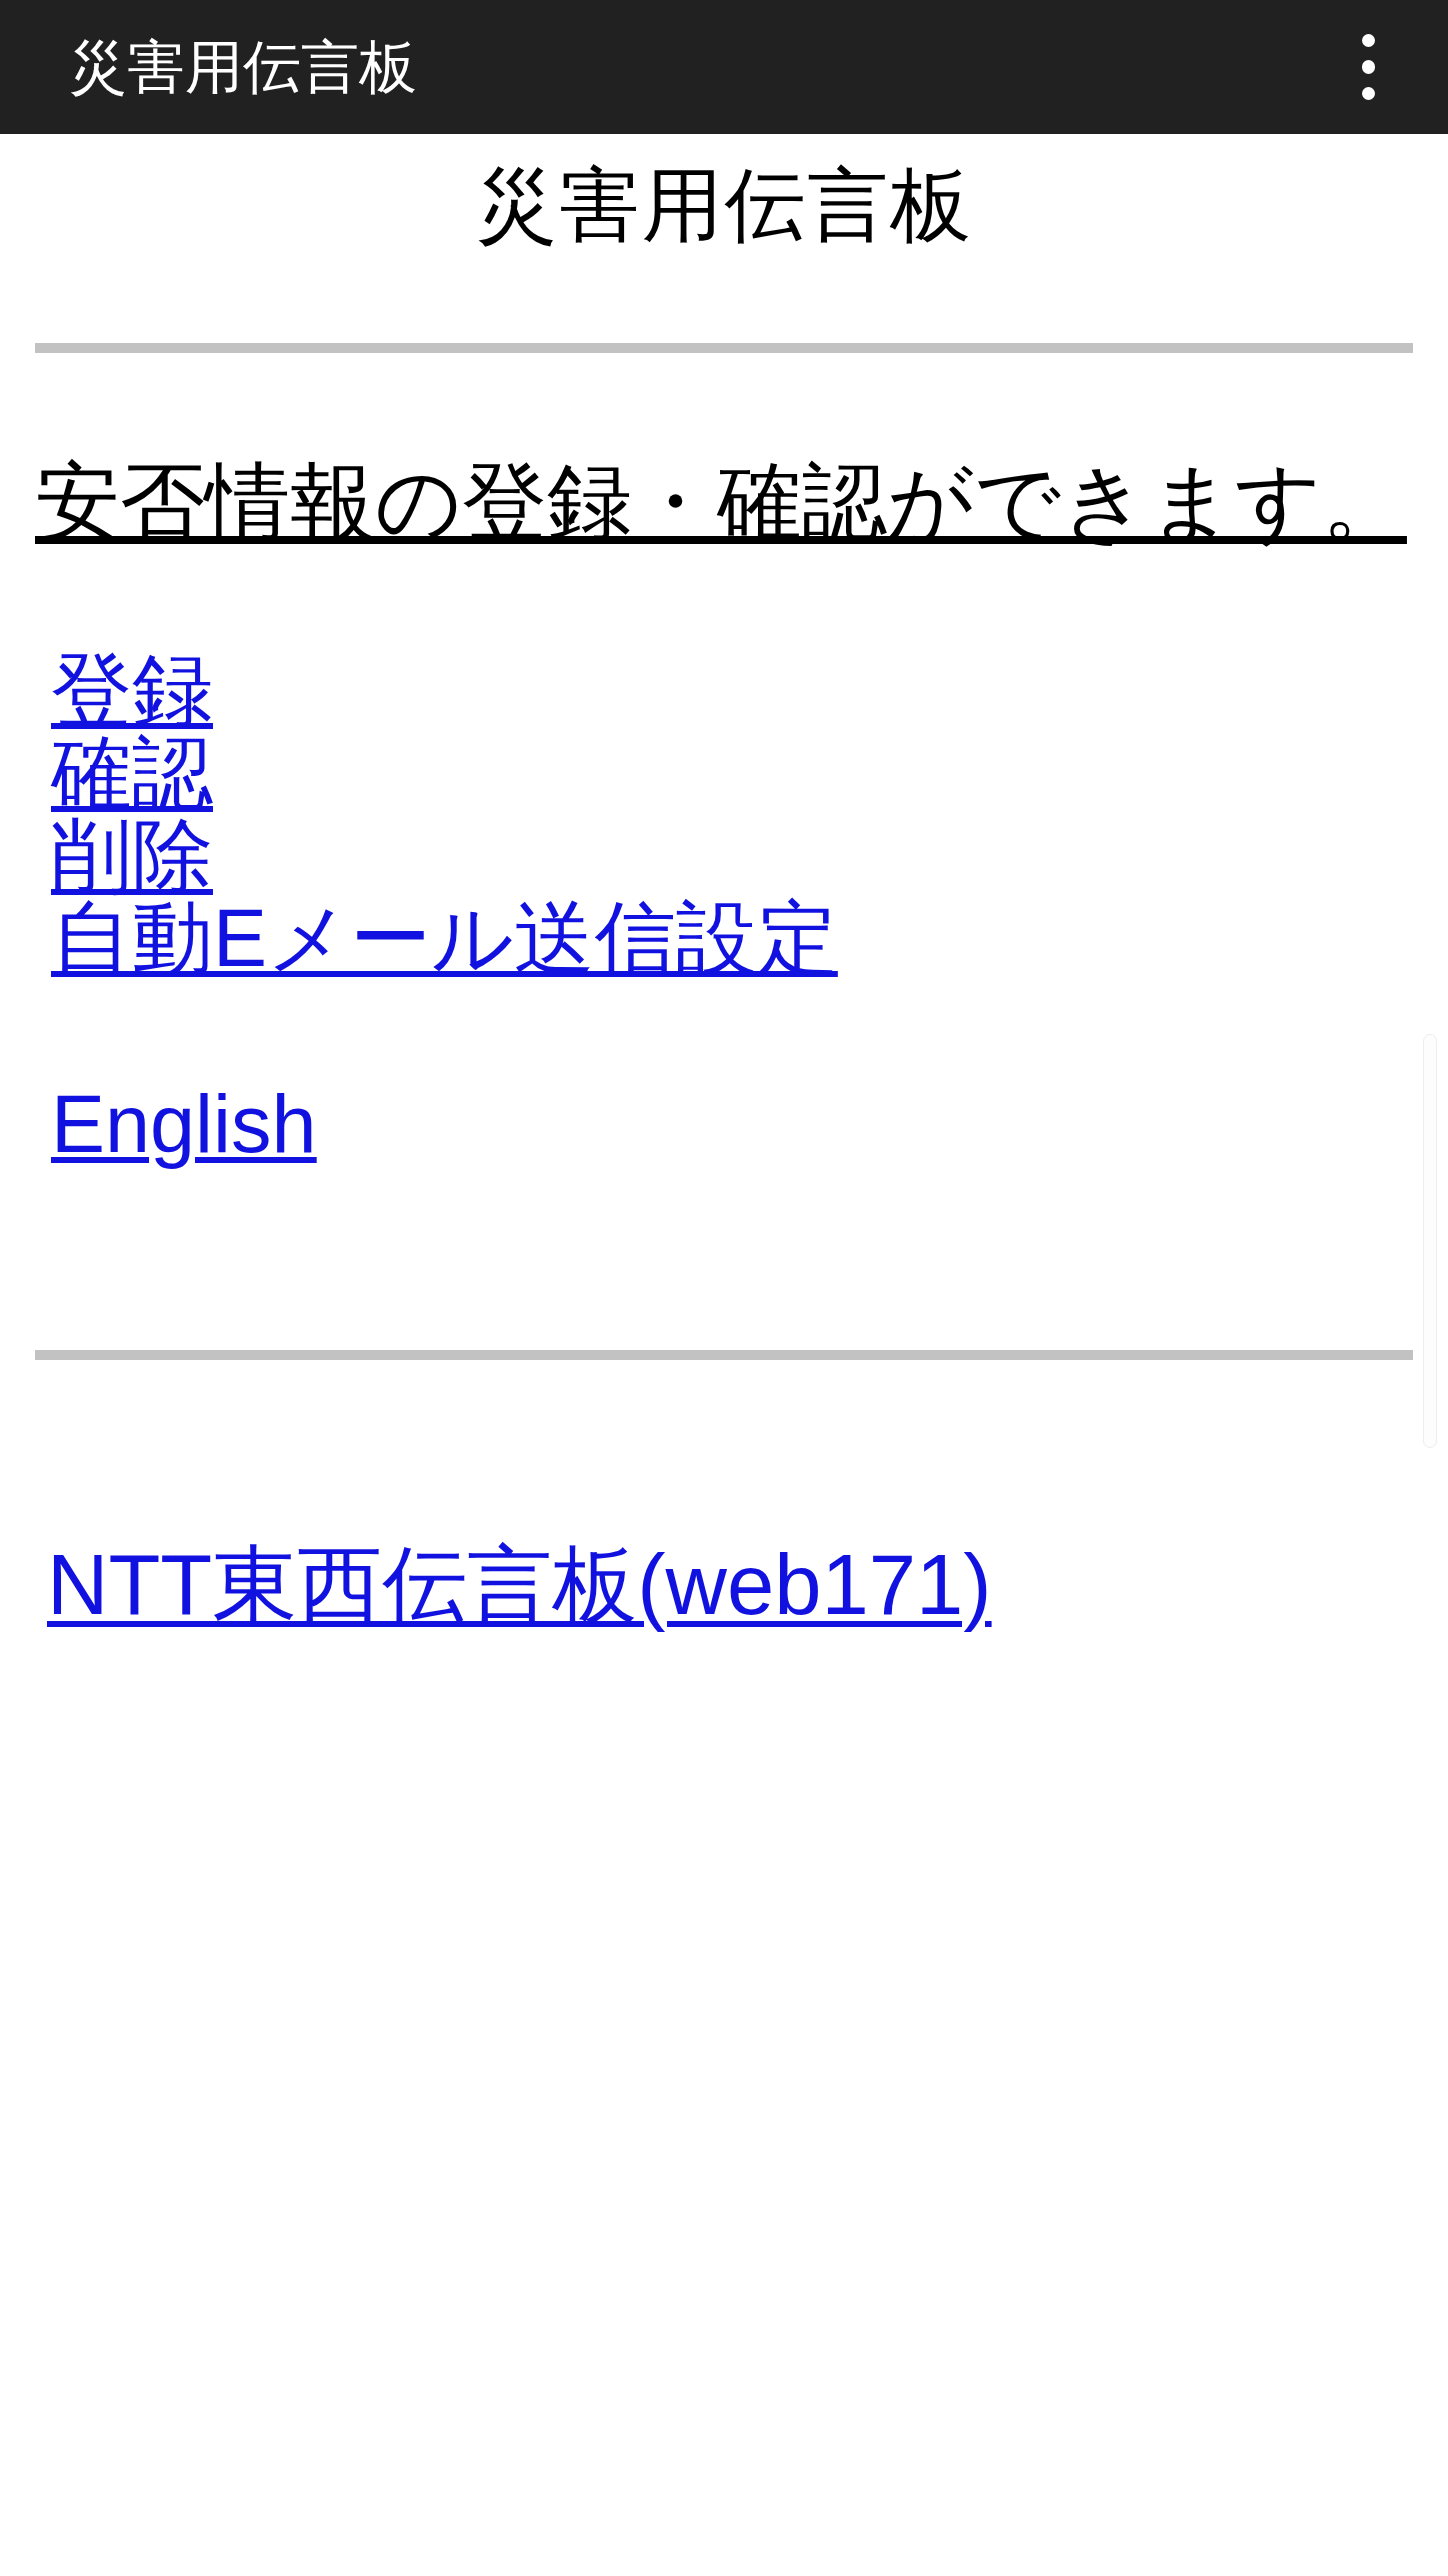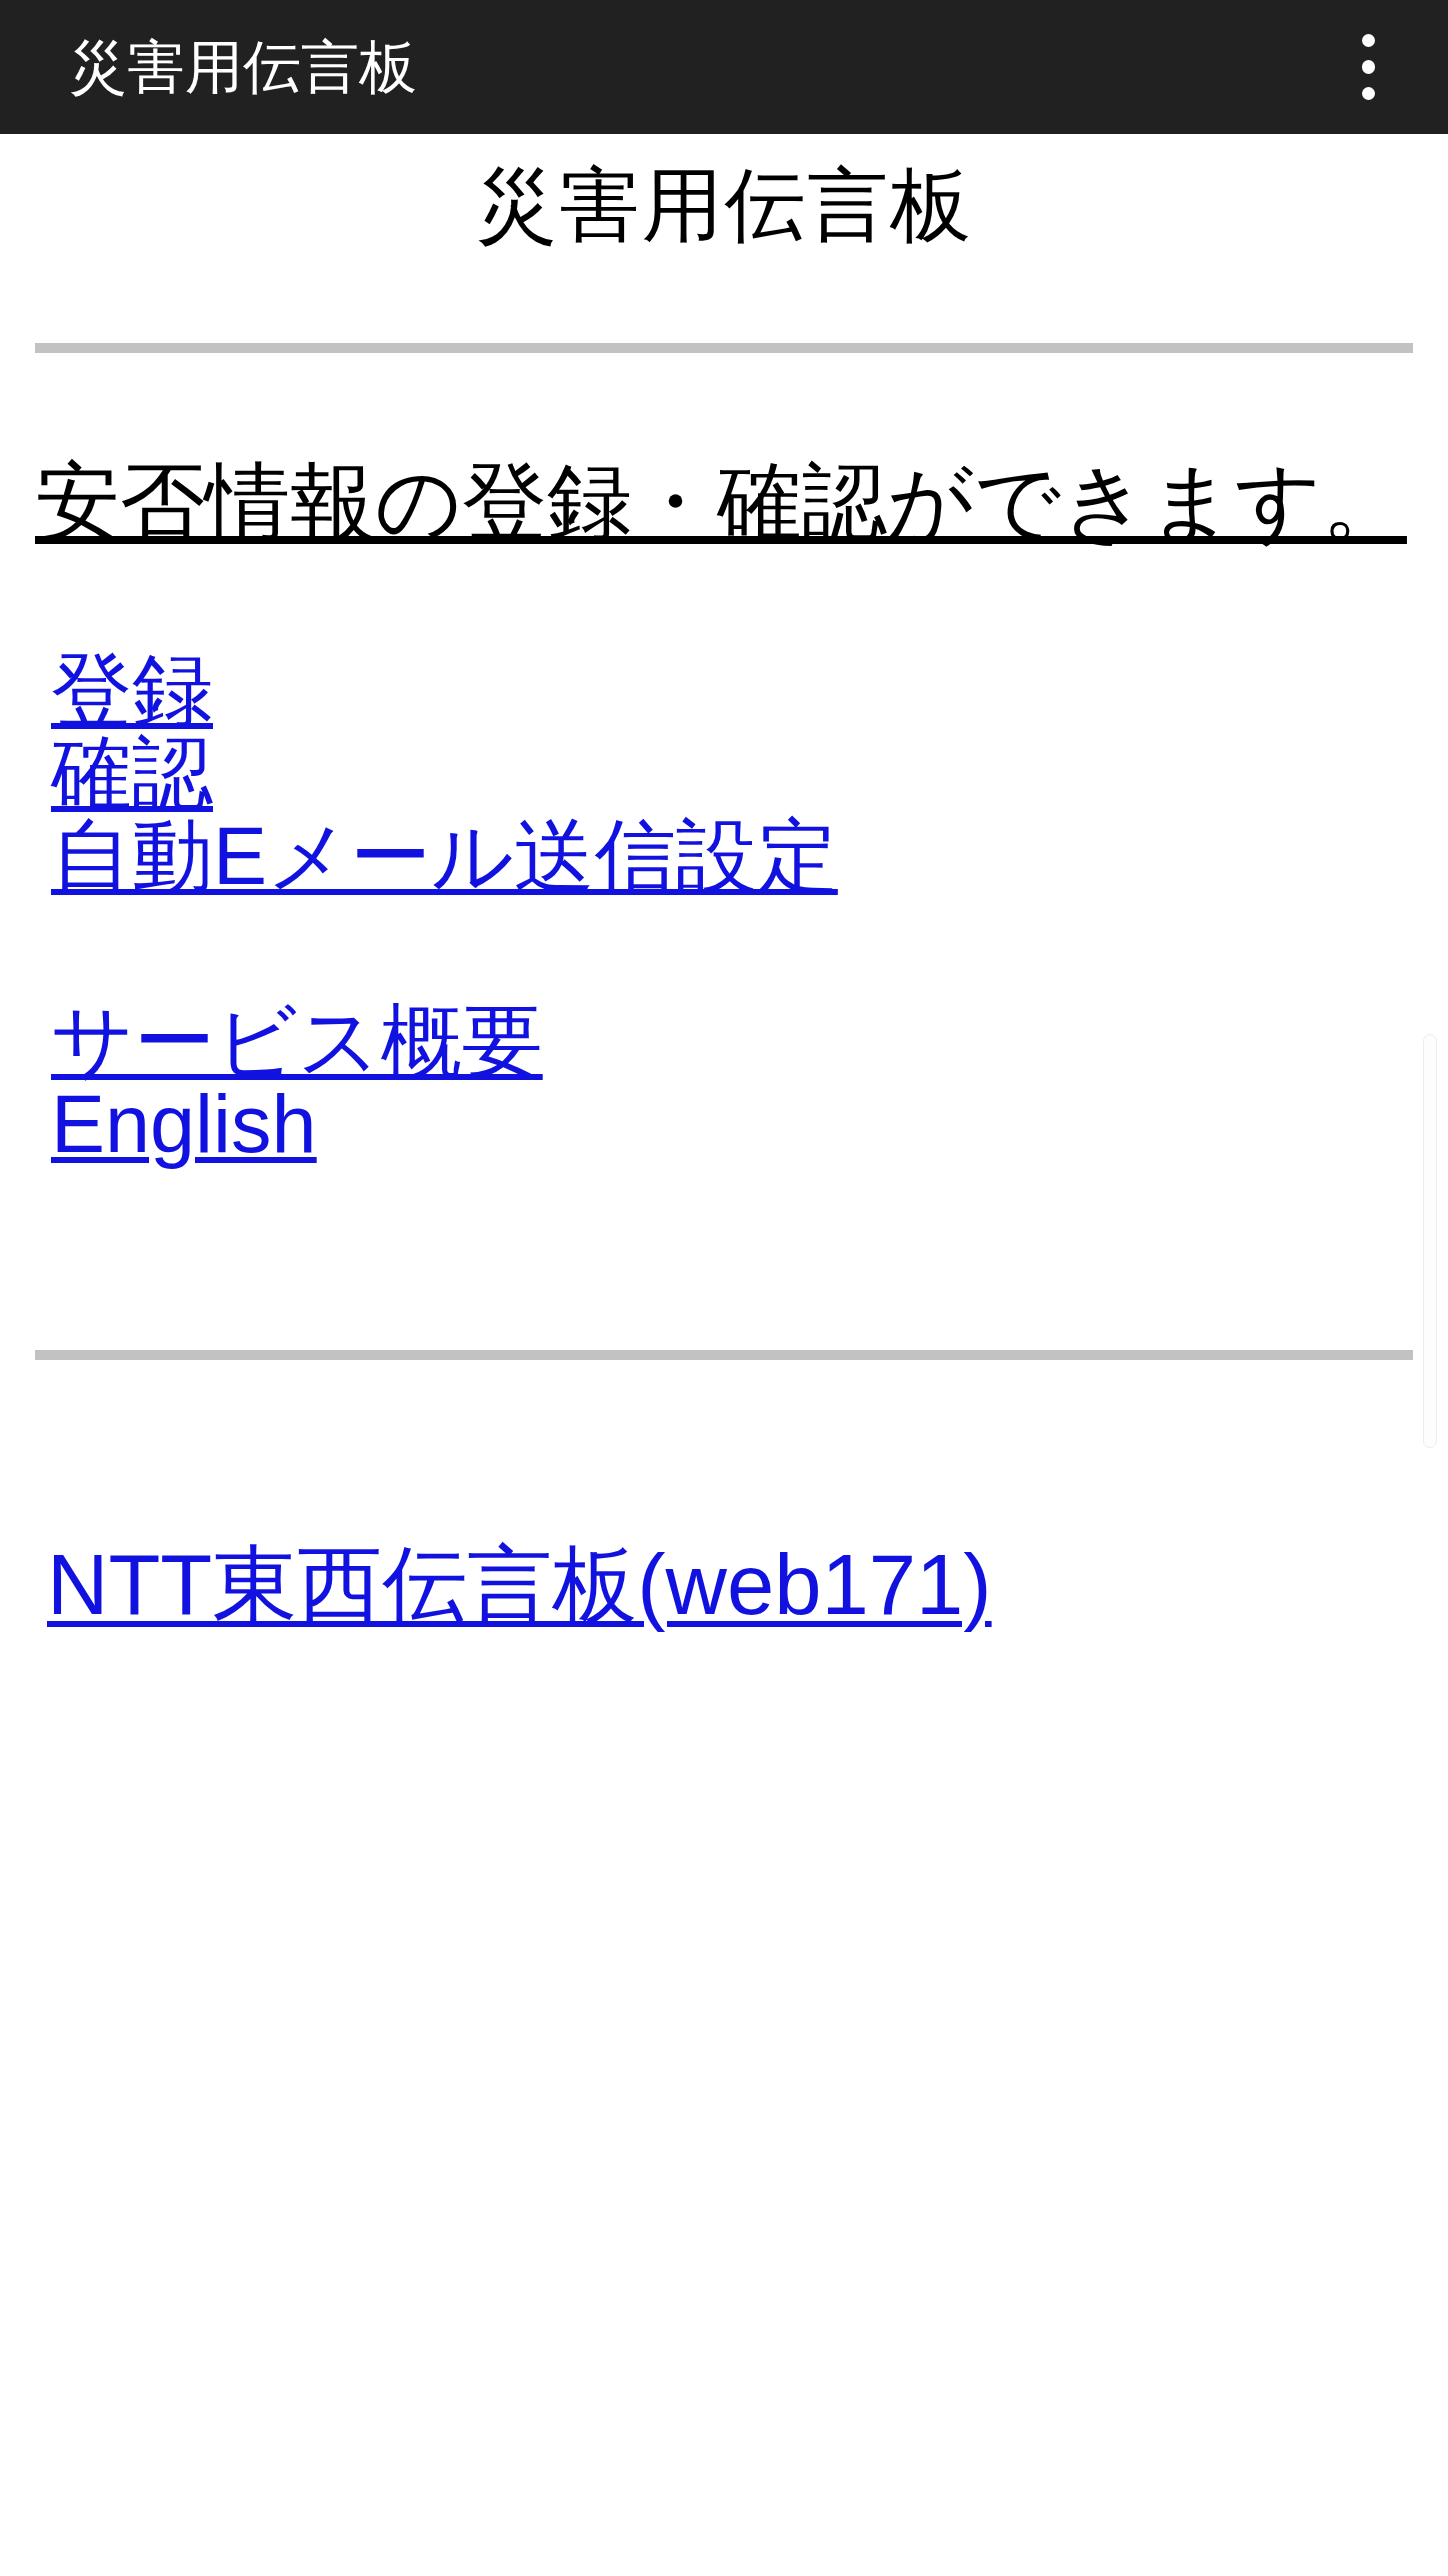--- a/index.html
+++ b/index.html
@@ -201,30 +201,30 @@
   <div class="bottom-gap"></div>
 
   <ul class="linklist">
     <li>
       <a href="#" class="nav-link">登録</a>
     </li>
     <li>
       <a href="#" class="nav-link">確認</a>
     </li>
     <li>
+      <a href="#" class="nav-link">削除</a>
+    </li>
+    <li>
       <a href="#" class="nav-link">自動Eメール送信設定</a>
     </li>
   </ul>
 
   <div class="group-gap"></div>
 
   <ul class="linklist">
-    <li>
-      <a href="#" class="nav-link">サービス概要</a>
-    </li>
     <li>
       <a href="#" class="nav-link">English</a>
     </li>
   </ul>
 
   <div class="footer-gap"></div>
 
   <hr class="rule rule-bottom">
 
   <div class="footer-gap"></div>

